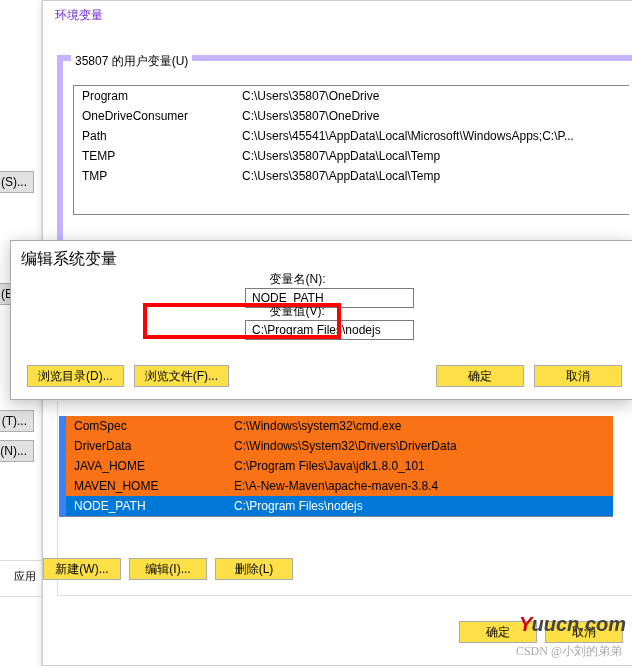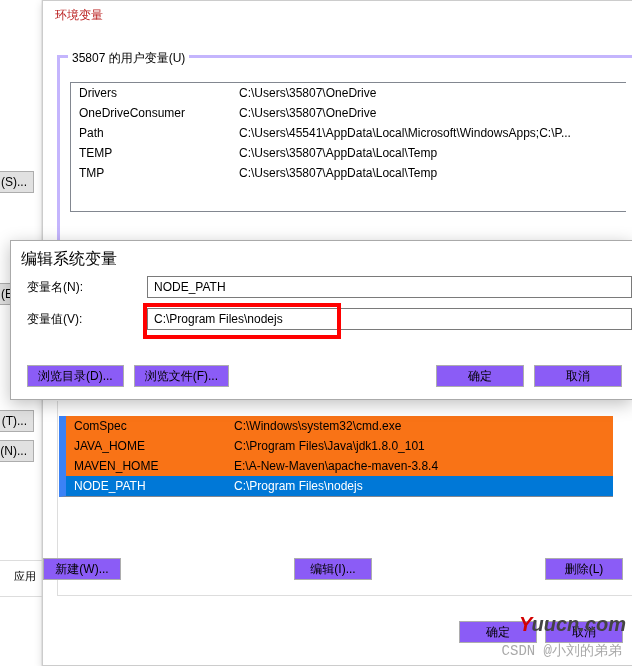--- a/index.html
+++ b/index.html
@@ -57,25 +57,25 @@
     width: 590px; height: 666px;
     background: #fff;
     border: 1px solid #ccc;
     border-right: none;
     box-shadow: 0 3px 8px rgba(0,0,0,0.15);
   }
   .title-label {
     position: absolute;
     left: 12px; top: 6px;
     font-size: 12px;
-    color: #b91c1c;
+    color: #6d28d9;
   }
   .groupbox {
     position: absolute;
-    border: 3px solid #c4b5fd;
+    border: 6px solid #c4b5fd;
     padding-left: 47px;
   }
   .groupbox .legend {
     position: absolute;
     top: -8px; left: 8px;
     background: #fff;
     padding: 0 4px;
     font-size: 12px;
     color: #000;
   }
@@ -127,33 +127,33 @@
   .table-sys .tr { display:flex; height:20px; line-height:20px; }
   .table-sys .td { padding:0 8px; font-size:12px; white-space:nowrap; overflow:hidden; text-overflow:ellipsis; }
   .table-sys .c1 { width:160px; flex:0 0 160px; }
   .table-sys .c2 { flex:1; }
   .table-sys .tr.sel { background:#0078d7; color:#fff; }
 
   .btn {
     display: inline-block;
     height: 22px;
     min-width: 78px;
-    background: #8b5cf6;
+    background: #fde047;
     border: 1px solid #adadad;
     font-size: 12px;
     text-align: center;
     line-height: 20px;
     padding: 0 10px;
     color: #000;
   }
   .btn-row-sys {
     position: absolute;
     left: 0; top: 557px; width: 590px;
     display: flex;
-    justify-content: space-between;
+    justify-content: flex-start;
     gap: 8px;
     padding-right: 10px;
   }
   .btn-row-bottom {
     position: absolute;
     left: 0; top: 620px; width: 590px;
     display: flex;
     justify-content: flex-end;
     gap: 8px;
     padding-right: 10px;
@@ -183,20 +183,21 @@
   }
   .edit-dialog .content {
     position: absolute;
     left: 0; top: 30px; right: 0;
   }
   .field-row {
     display: flex;
     align-items: center;
     height: 32px;
     padding-left: 16px;
+    flex-direction: column;
   }
   .field-row .lbl {
     width: 120px;
     font-size: 12px;
   }
   .field-row .inp {
     flex: 1;
     height: 22px;
     border: 1px solid #7a7a7a;
     background: #fff;
@@ -220,23 +221,23 @@
     padding: 0 10px 0 16px;
   }
   .edit-dialog .btn-row .spacer { flex: 1; }
   .edit-dialog .btn-row .btn { min-width: 88px; }
   .edit-dialog .btn-row .left-group { display:flex; gap:10px; }
   .edit-dialog .btn-row .right-group { display:flex; gap:10px; }
 
   .wm-csdn {
     position: absolute;
     right: 10px; bottom: 6px;
-    font-size: 14px;
+    font-size: 12px;
     color: rgba(160,160,160,0.9);
-    font-family: Liberation Mono, monospace;
+    font-family: Liberation Serif, serif;
     pointer-events: none;
   }
   .wm-yuucn {
     position: absolute;
     right: 6px; bottom: 30px;
     font-size: 20px;
     font-weight: bold;
     font-style: italic;
     font-family: Arial, sans-serif;
     pointer-events: none;
@@ -258,21 +259,21 @@
 </div>
 
 <div class="env-window">
   <div class="title-label">环境变量</div>
 
   <div class="groupbox gb-user">
     <div class="legend">35807 的用户变量(U)</div>
     <div class="table">
       <div class="tbody">
         <div class="tr">
-          <div class="td c1">Drivers</div>
+          <div class="td c1">Program</div>
           <div class="td c2">C:\Users\35807\OneDrive</div>
         </div>
         <div class="tr">
           <div class="td c1">OneDriveConsumer</div>
           <div class="td c2">C:\Users\35807\OneDrive</div>
         </div>
         <div class="tr">
           <div class="td c1">Path</div>
           <div class="td c2">C:\Users\45541\AppData\Local\Microsoft\WindowsApps;C:\P...</div>
         </div>
@@ -287,20 +288,24 @@
       </div>
     </div>
   </div>
 
   <div class="gb-sys-border"></div>
 
   <div class="table-sys">
     <div class="tr">
       <div class="td c1">ComSpec</div>
       <div class="td c2">C:\Windows\system32\cmd.exe</div>
+    </div>
+    <div class="tr">
+      <div class="td c1">DriverData</div>
+      <div class="td c2">C:\Windows\System32\Drivers\DriverData</div>
     </div>
     <div class="tr">
       <div class="td c1">JAVA_HOME</div>
       <div class="td c2">C:\Program Files\Java\jdk1.8.0_101</div>
     </div>
     <div class="tr">
       <div class="td c1">MAVEN_HOME</div>
       <div class="td c2">E:\A-New-Maven\apache-maven-3.8.4</div>
     </div>
     <div class="tr sel">

